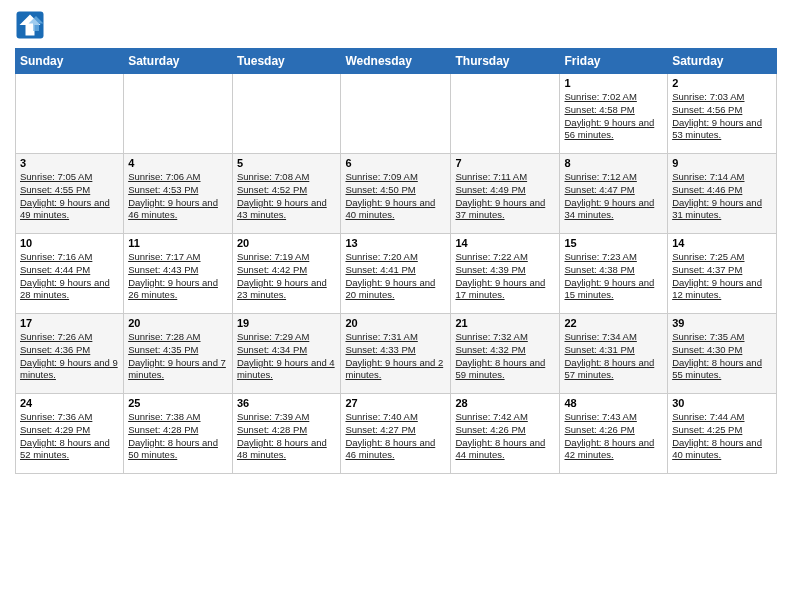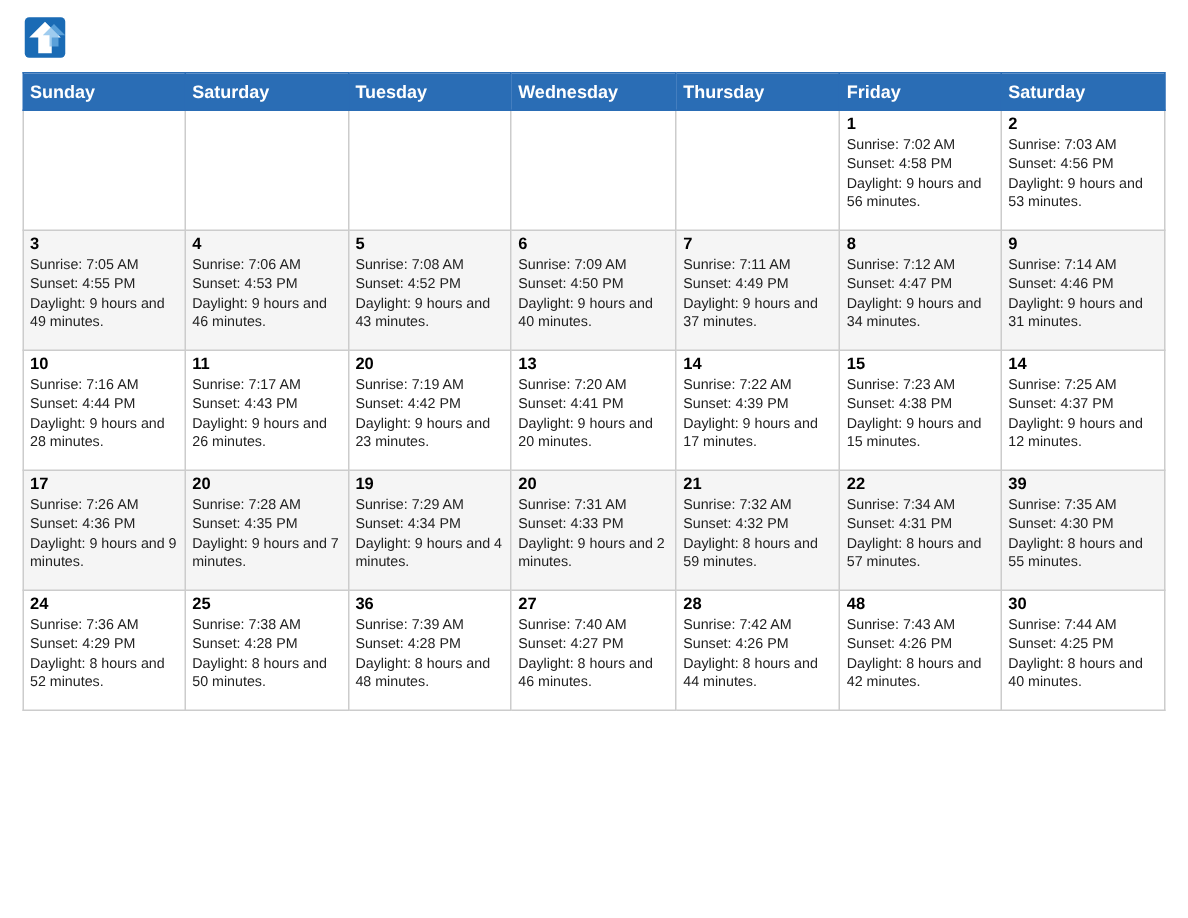--- a/index.html
+++ b/index.html
@@ -78,20 +78,21 @@
     .day-num {
       font-weight: bold;
       font-size: 11px;
       display: block;
       margin-bottom: 2px;
     }
     .day-info {
       font-size: 9.5px;
       color: #222;
       line-height: 1.35;
+      text-decoration: underline;
     }
     .empty-cell {
       background: #fff !important;
     }
     .row-even td {
       background: #f0f0f0;
     }
     .row-odd td {
       background: #fff;
     }

